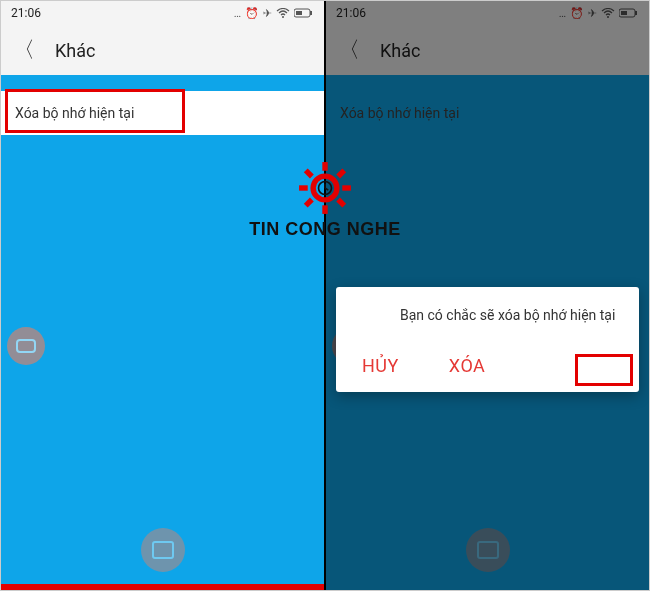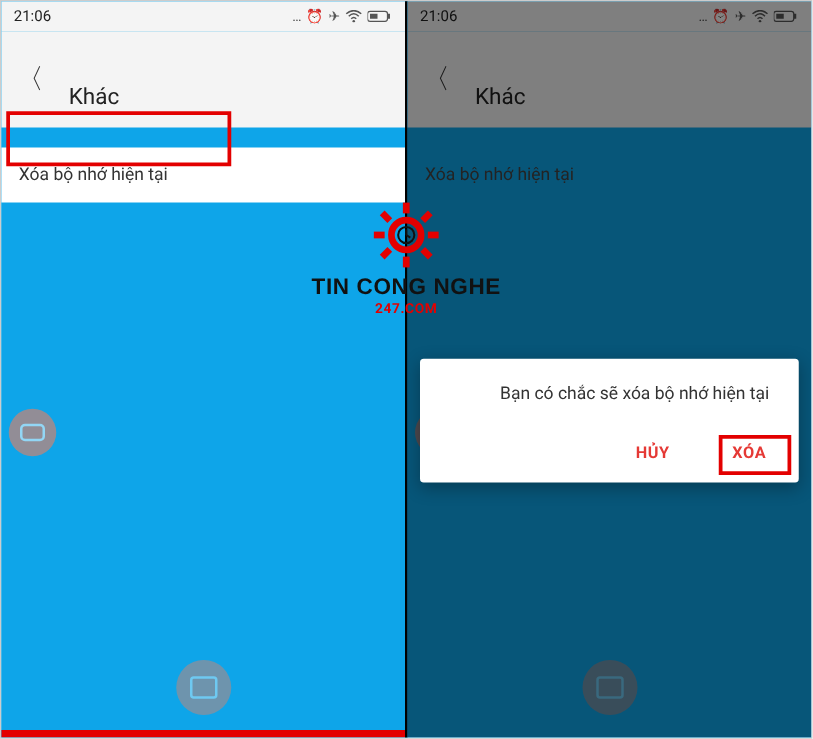--- a/index.html
+++ b/index.html
@@ -62,21 +62,20 @@
   .back-arrow {
     font-size: 22px;
     color: #333;
     margin-right: 20px;
     line-height: 1;
   }
   .header-title {
     font-size: 18px;
     color: #222;
     font-weight: 400;
-    margin-top: 28px;
   }
   .list-row {
     background: #fff;
     padding: 14px 14px;
     font-size: 14px;
     color: #333;
     margin-top: 16px;
     position: relative;
   }
   .phone.right .list-row { color:#444; }
@@ -136,24 +135,24 @@
     padding: 20px 16px 10px 16px;
   }
   .dialog-msg {
     font-size: 14px;
     color: #333;
     margin-bottom: 26px;
     margin-left: 48px;
   }
   .dialog-actions {
     display: flex;
-    justify-content: flex-end;
+    justify-content: flex-start;
     gap: 30px;
-    font-size: 13px;
-    font-weight: 700;
+    font-size: 18px;
+    font-weight: 400;
     color: #e53935;
     letter-spacing: 0.5px;
   }
   .dialog-actions span { padding: 6px 10px; }
   .red-box-dialog {
     position: absolute;
     border: 3px solid #e30000;
     pointer-events: none;
   }
   
@@ -294,14 +293,13 @@
         <rect x="75" y="69" width="10" height="16" transform="rotate(-45 80 77)"></rect>
       </g>
       <g stroke="#111" stroke-width="3" fill="none">
         <circle cx="50" cy="50" r="12"></circle>
         <line x1="50" y1="50" x2="50" y2="42"></line>
         <line x1="50" y1="50" x2="56" y2="54"></line>
       </g>
     </svg>
   </div>
   <div class="wm-text1">TIN CONG NGHE</div>
-  <div class="wm-text2">247.COM</div>
 </div>
 
 </body></html>

